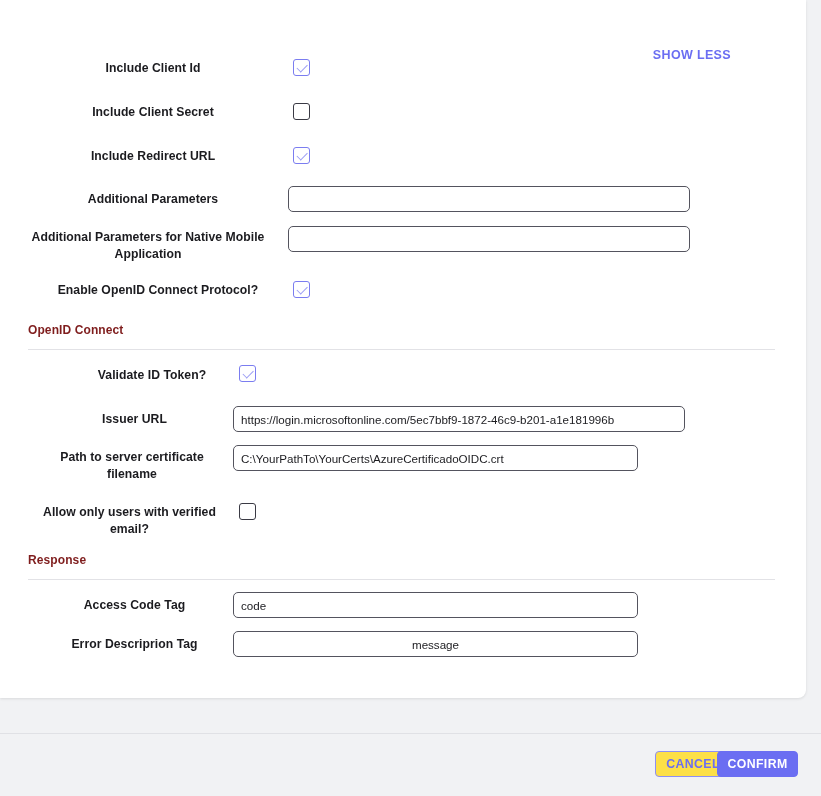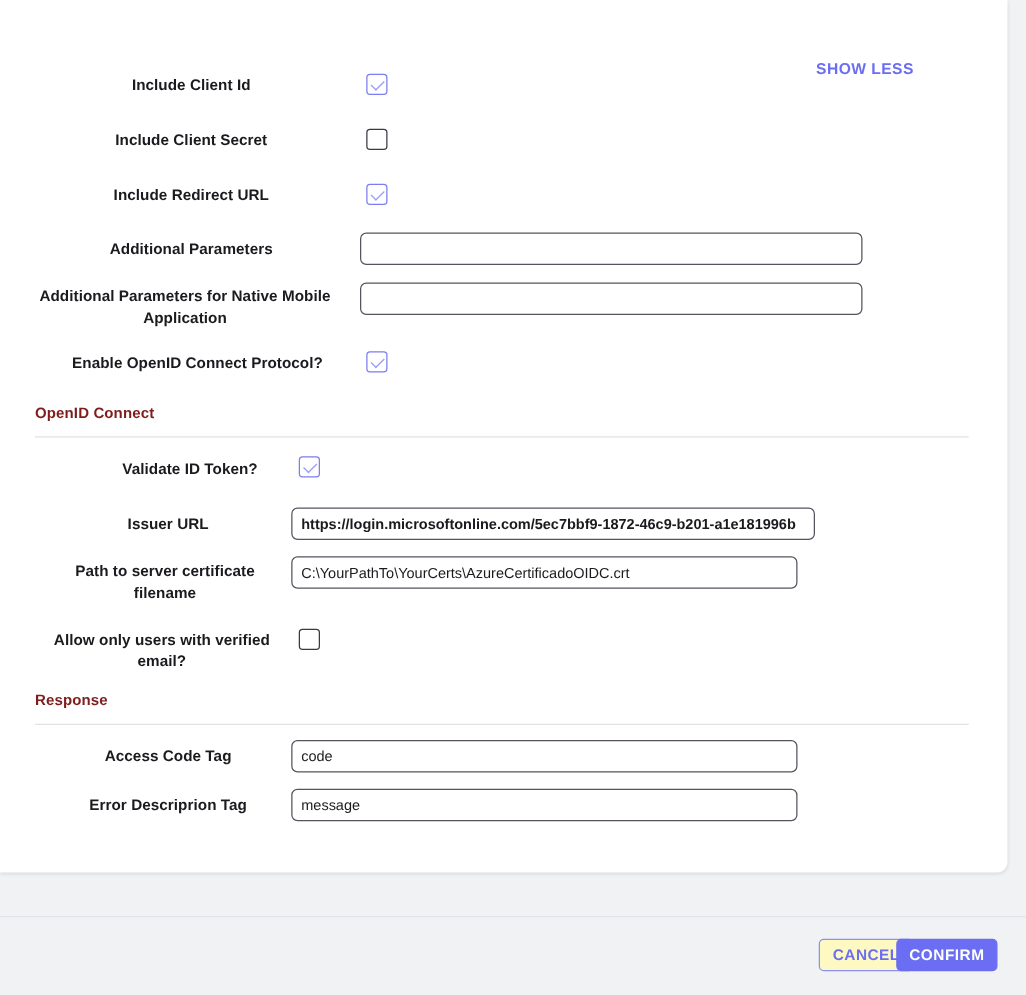--- a/index.html
+++ b/index.html
@@ -158,21 +158,21 @@
     border-radius: 4px;
     font-family: "Liberation Sans", sans-serif;
     font-size: 12.3px;
     font-weight: 700;
     letter-spacing: 0.4px;
     cursor: pointer;
   }
   #btn-cancel {
     right: 90px;
     width: 76px;
-    background: #fef9c3;
+    background: #fde047;
     color: #6b6ef2;
     border: 1px solid #8d8ff4;
   }
   #btn-confirm {
     right: 0px;
     width: 81px;
     margin-right: 23px;
     background: #6b6ef2;
     color: #ffffff;
     border: 1px solid #6b6ef2;
@@ -224,21 +224,21 @@
       <div class="rule"></div>
     </div>
 
     <div class="row" style="top:365px">
       <div class="lbl" style="left:42px; top:2px; width:220px">Validate ID Token?</div>
       <div class="cb on" style="left:239px; top:0px"></div>
     </div>
 
     <div class="row" style="top:406px">
       <div class="lbl" style="left:42px; top:5px; width:185px">Issuer URL</div>
-      <input class="tf" style="left: 233px; top: 0px; width: 419px; font-weight: bold;" type="text" value="https://login.microsoftonline.com/5ec7bbf9-1872-46c9-b201-a1e181996b">
+      <input class="tf" style="left: 233px; top: 0px; width: 452px;" type="text" value="https://login.microsoftonline.com/5ec7bbf9-1872-46c9-b201-a1e181996b">
     </div>
 
     <div class="row" style="top:445px">
       <div class="lbl" style="left:42px; top:4px; width:180px">Path to server certificate filename</div>
       <input class="tf" style="left: 233px; top: 0px; width: 405px;" type="text" value="C:\YourPathTo\YourCerts\AzureCertificadoOIDC.crt">
     </div>
 
     <div class="row" style="top:502px">
       <div class="lbl" style="left:42px; top:2px; width:175px">Allow only users with verified email?</div>
       <div class="cb off" style="left:239px; top:1px"></div>
@@ -249,21 +249,21 @@
       <div class="rule"></div>
     </div>
 
     <div class="row" style="top:592px">
       <div class="lbl" style="left:42px; top:5px; width:185px">Access Code Tag</div>
       <input class="tf" style="left: 233px; top: 0px; width: 405px;" type="text" value="code">
     </div>
 
     <div class="row" style="top:631px">
       <div class="lbl" style="left:42px; top:5px; width:185px">Error Descriprion Tag</div>
-      <input class="tf" style="left: 233px; top: 0px; width: 405px;" type="text" value="message">
+      <input class="tf" style="left: 233px; top: 0px; width: 405px; text-align: center;" type="text" value="message">
     </div>
 
   </div>
 </div>
 
 <div id="footer-sep"></div>
 <div id="footer">
   <button class="btn" id="btn-cancel">CANCEL</button>
   <button class="btn" id="btn-confirm">CONFIRM</button>
 </div>

